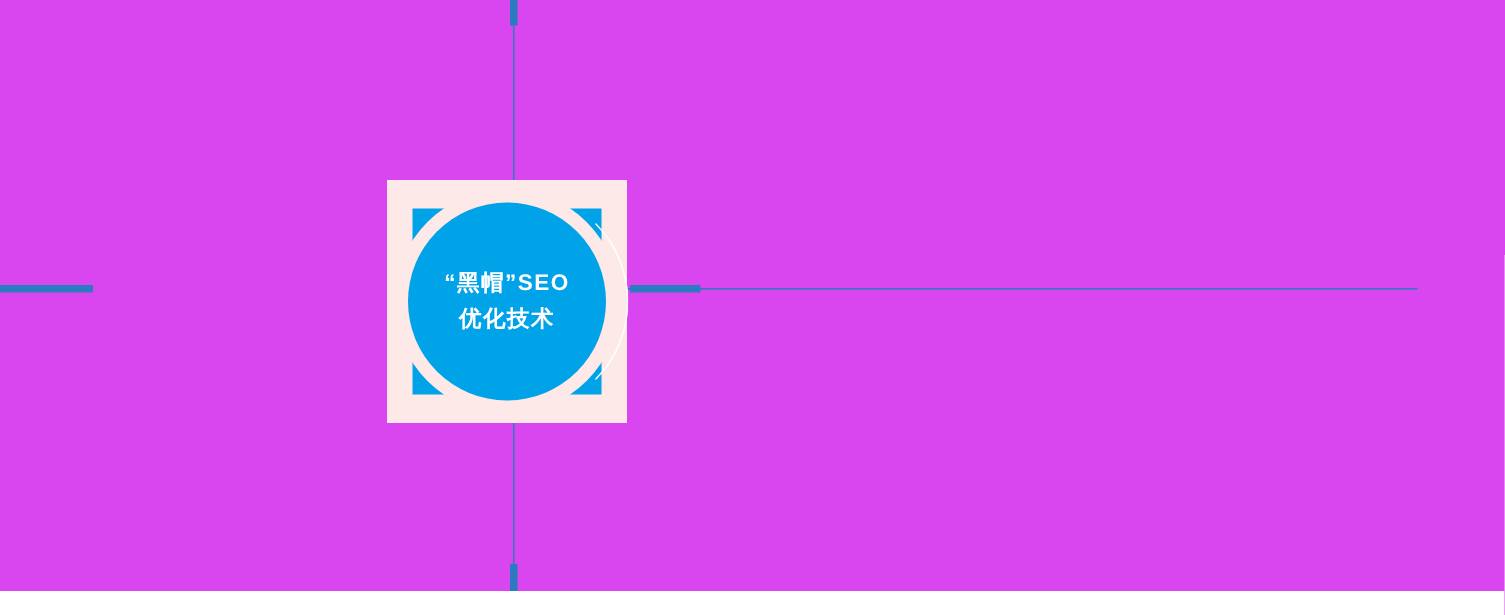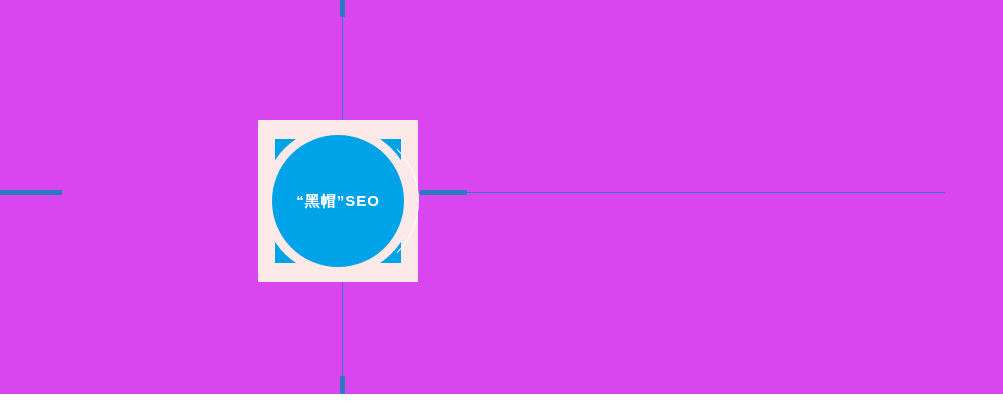--- a/index.html
+++ b/index.html
@@ -116,17 +116,18 @@
   <div class="hline-right-thin"></div>
   <div class="hseg-right-thick"></div>
 
   <div class="node">
     <div class="inner-square"></div>
     <div class="pink-circle"></div>
     <div class="arc"></div>
     <div class="circle">
       <div class="label">
         <div>“黑帽”SEO</div>
+        <div>优化技术</div>
       </div>
     </div>
   </div>
 
 </div>
 
 </body></html>

